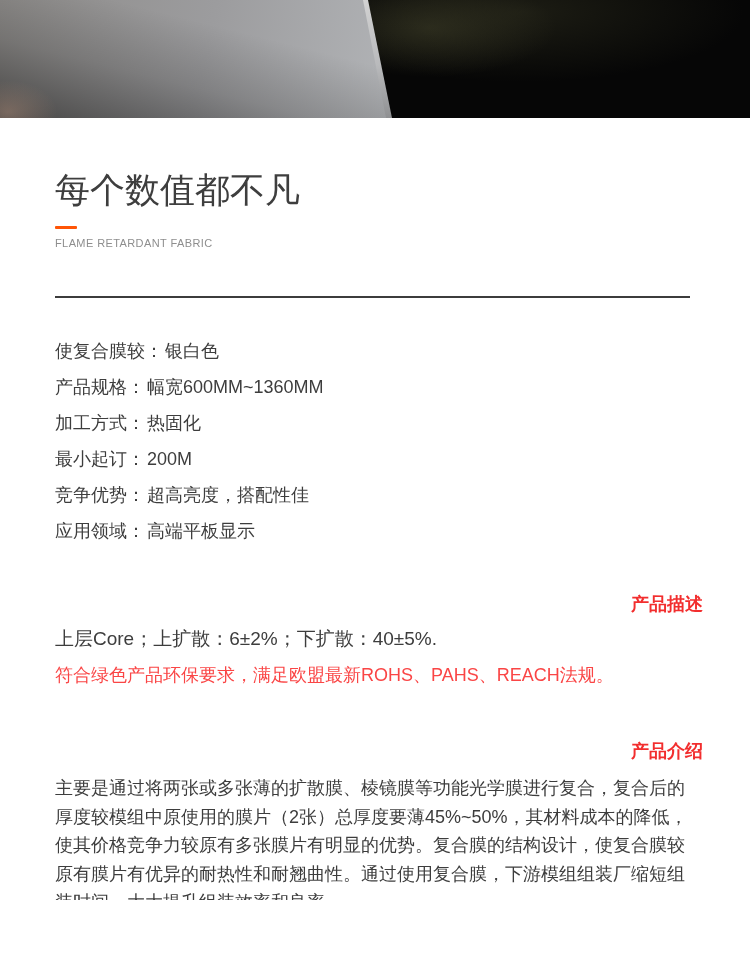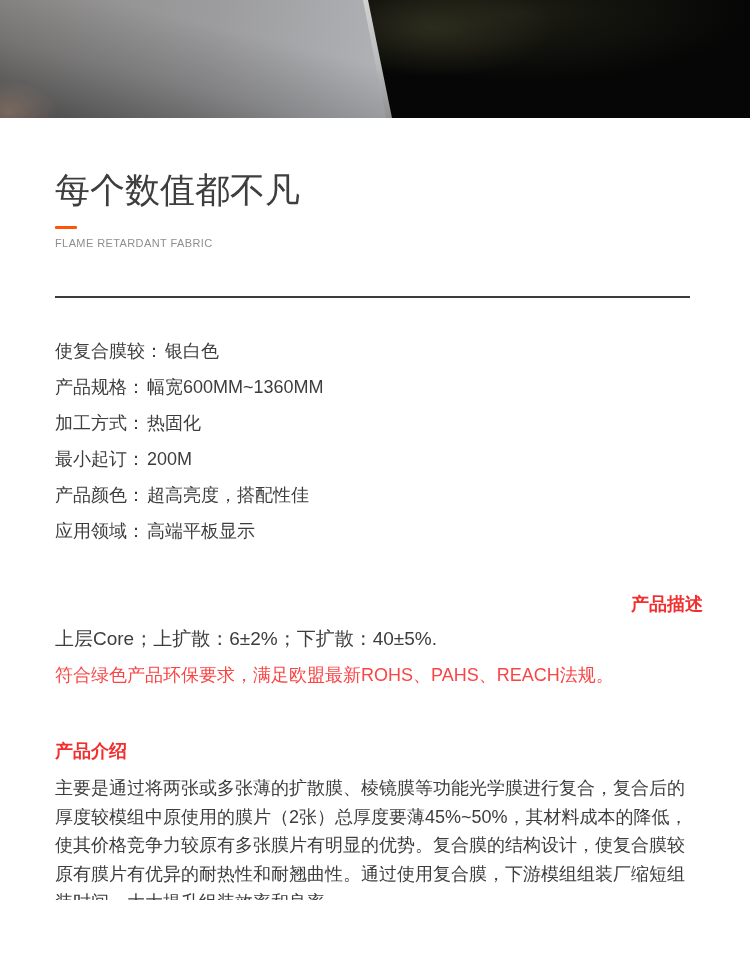--- a/index.html
+++ b/index.html
@@ -76,21 +76,21 @@
   }
   .spec-value { margin-left: 2px; text-align: right; }
 
   .sec-heading {
     margin: 0;
     font-size: 18px;
     line-height: 1;
     font-weight: 700;
   }
   .sec-heading.first { margin-top: 46px; }
-  .sec-heading.second { margin-top: 56px; }
+  .sec-heading.second { margin-top: 56px; text-align: right; }
 
   .desc-line {
     margin: 15px 0 0 0;
     font-size: 19px;
     line-height: 1.2;
     color: #3d3d3d;
   }
   .red-line {
     margin: 14px 0 0 0;
     font-size: 18px;
@@ -131,21 +131,21 @@
       <div class="spec-row">
         <span class="spec-label">产品规格：</span><span class="spec-value">幅宽600MM~1360MM</span>
       </div>
       <div class="spec-row">
         <span class="spec-label">加工方式：</span><span class="spec-value">热固化</span>
       </div>
       <div class="spec-row">
         <span class="spec-label">最小起订：</span><span class="spec-value">200M</span>
       </div>
       <div class="spec-row">
-        <span class="spec-label">产品颜色：</span><span class="spec-value">超高亮度，搭配性佳</span>
+        <span class="spec-label">竞争优势：</span><span class="spec-value">超高亮度，搭配性佳</span>
       </div>
       <div class="spec-row">
         <span class="spec-label">应用领域：</span><span class="spec-value">高端平板显示</span>
       </div>
     </div>
 
     <h2 class="sec-heading first" style="color: rgb(242, 46, 46); text-align: right;">产品描述</h2>
     <p class="desc-line">上层Core；上扩散：6±2%；下扩散：40±5%.</p>
     <p class="red-line" style="color: rgb(250, 69, 69);">符合绿色产品环保要求，满足欧盟最新ROHS、PAHS、REACH法规。</p>
 

